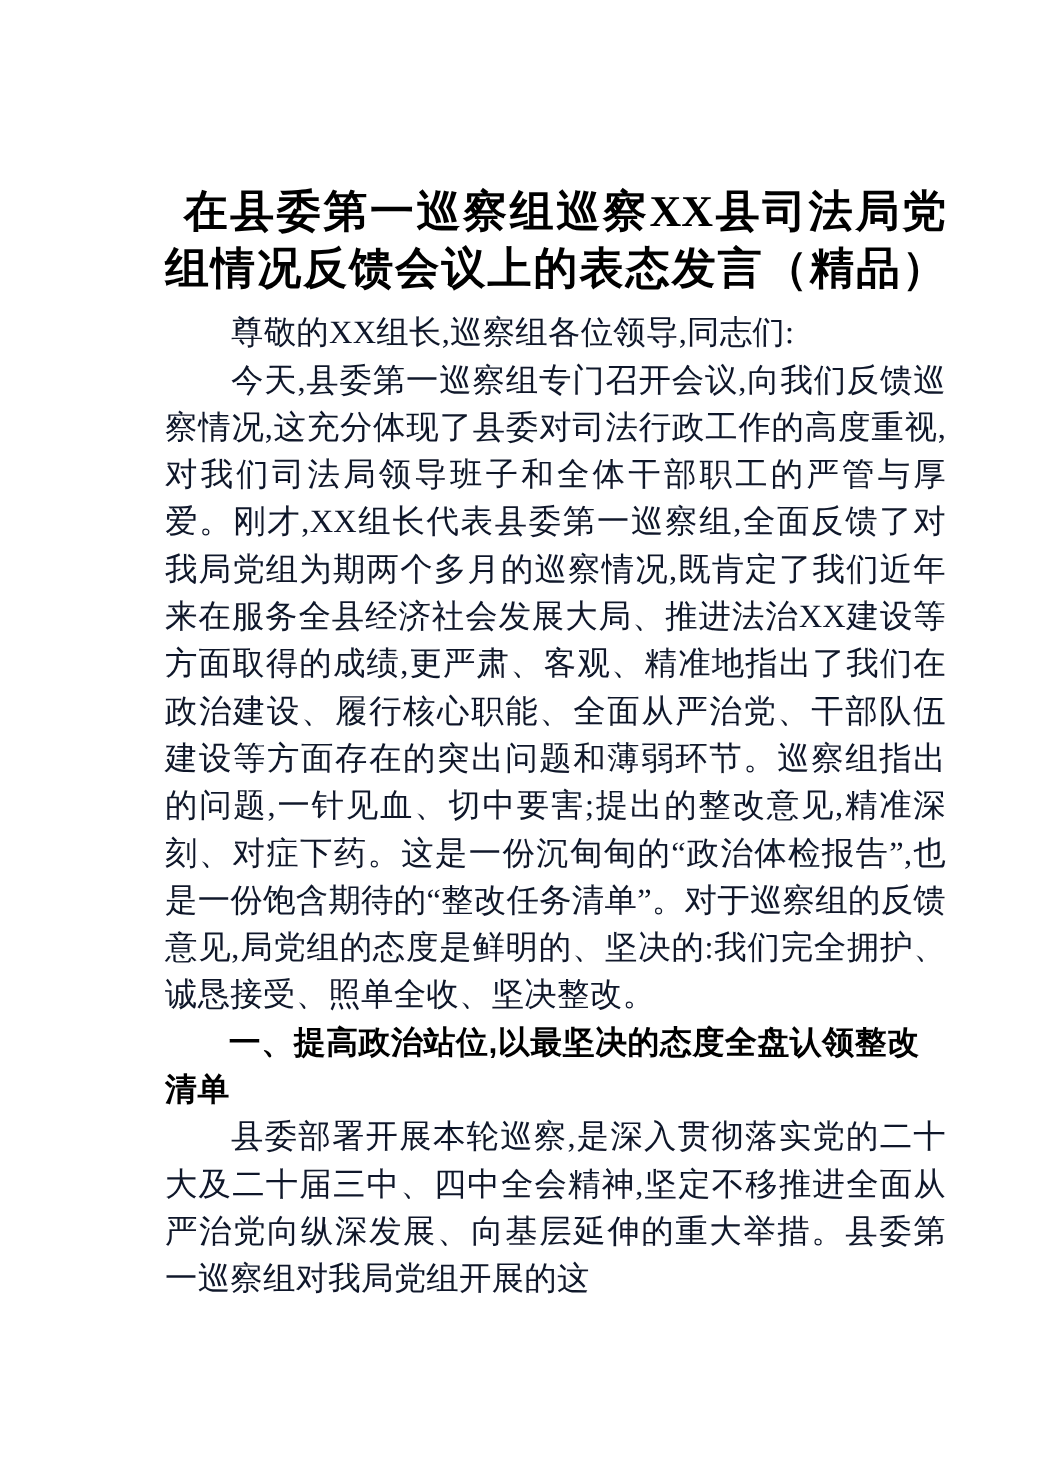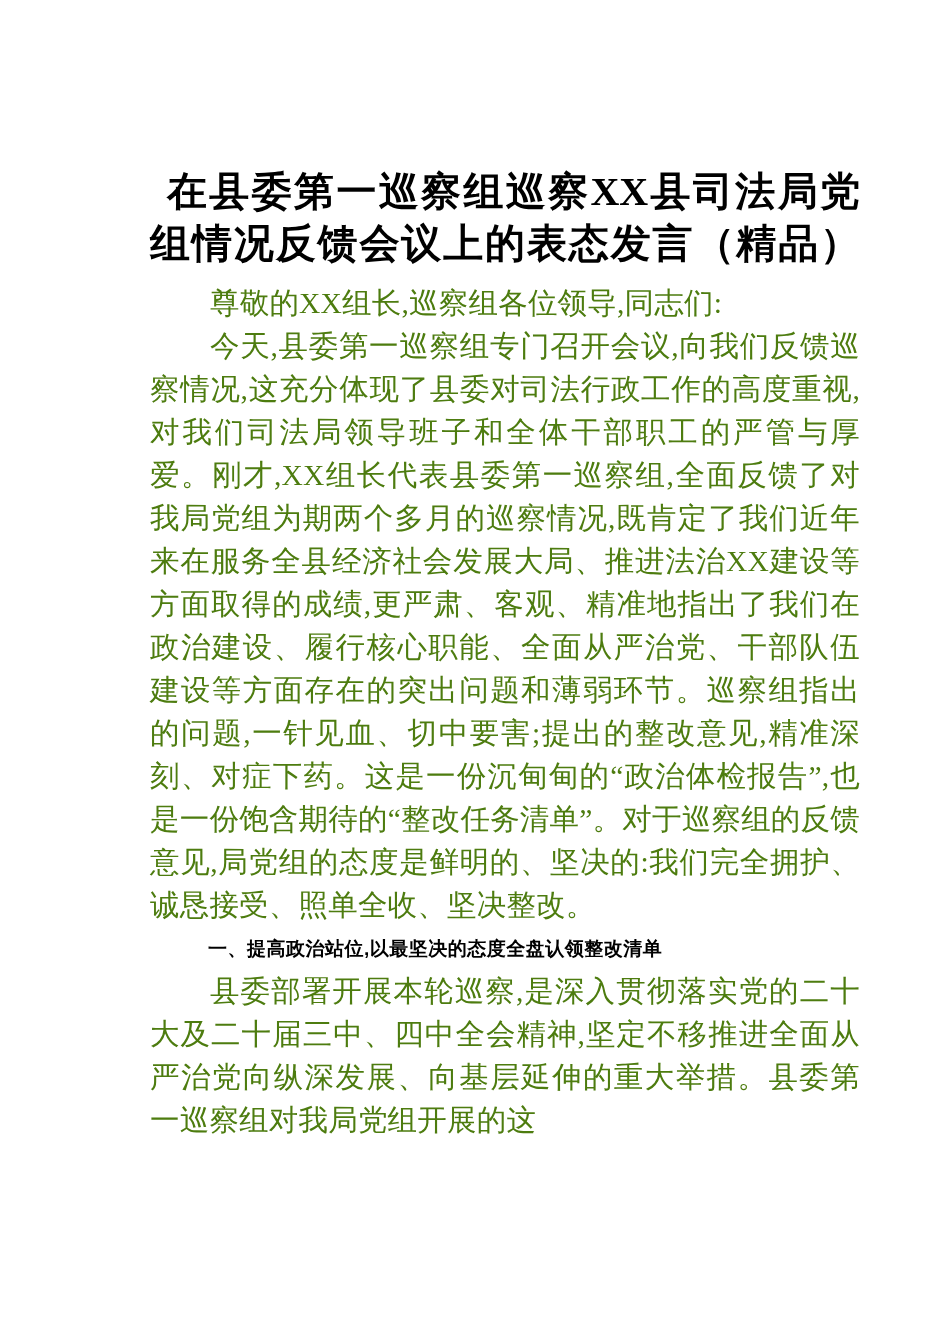--- a/index.html
+++ b/index.html
@@ -32,32 +32,32 @@
     text-align-last: justify;
     text-indent: 17px;
     letter-spacing: 0px;
     margin: 0 0 12px 0;
     word-break: break-all;
   }
   .para {
     font-family: "Liberation Serif", "DejaVu Serif", serif;
     font-size: 29.5px;
     line-height: 43px;
-    color: #4d7c0f;
+    color: #0f172a;
     text-align: justify;
     text-align-last: left;
     text-indent: 60px;
     margin: 0;
     word-break: break-all;
     letter-spacing: 0.2px;
   }
   .section-heading {
     font-family: "Liberation Sans", "DejaVu Sans", sans-serif;
     font-weight: bold;
-    font-size: 19px;
+    font-size: 29px;
     line-height: 43px;
     color: #000000;
     text-indent: 58px;
     margin: 0;
     letter-spacing: 0.5px;
     word-break: break-all;
   }
 </style>
 </head>
 <body>

